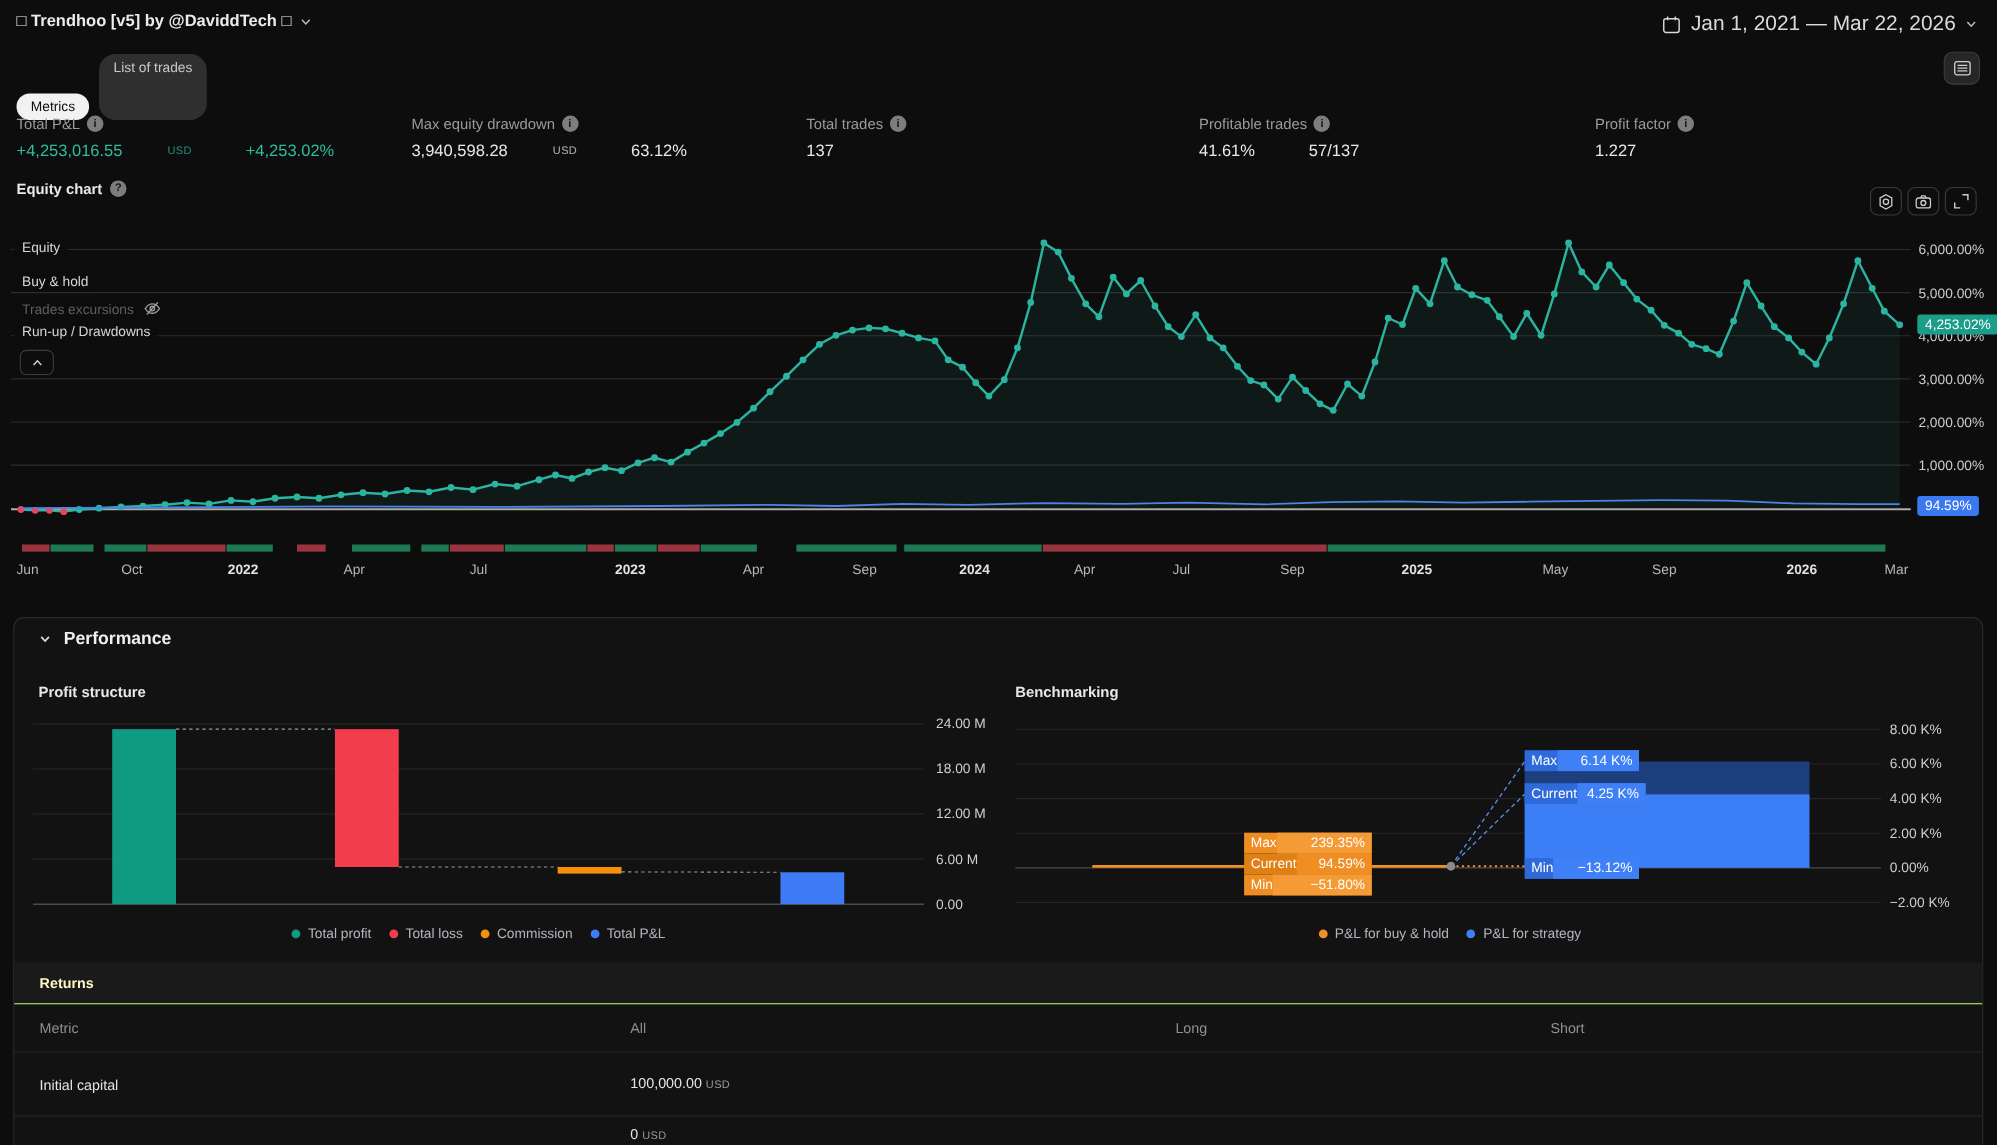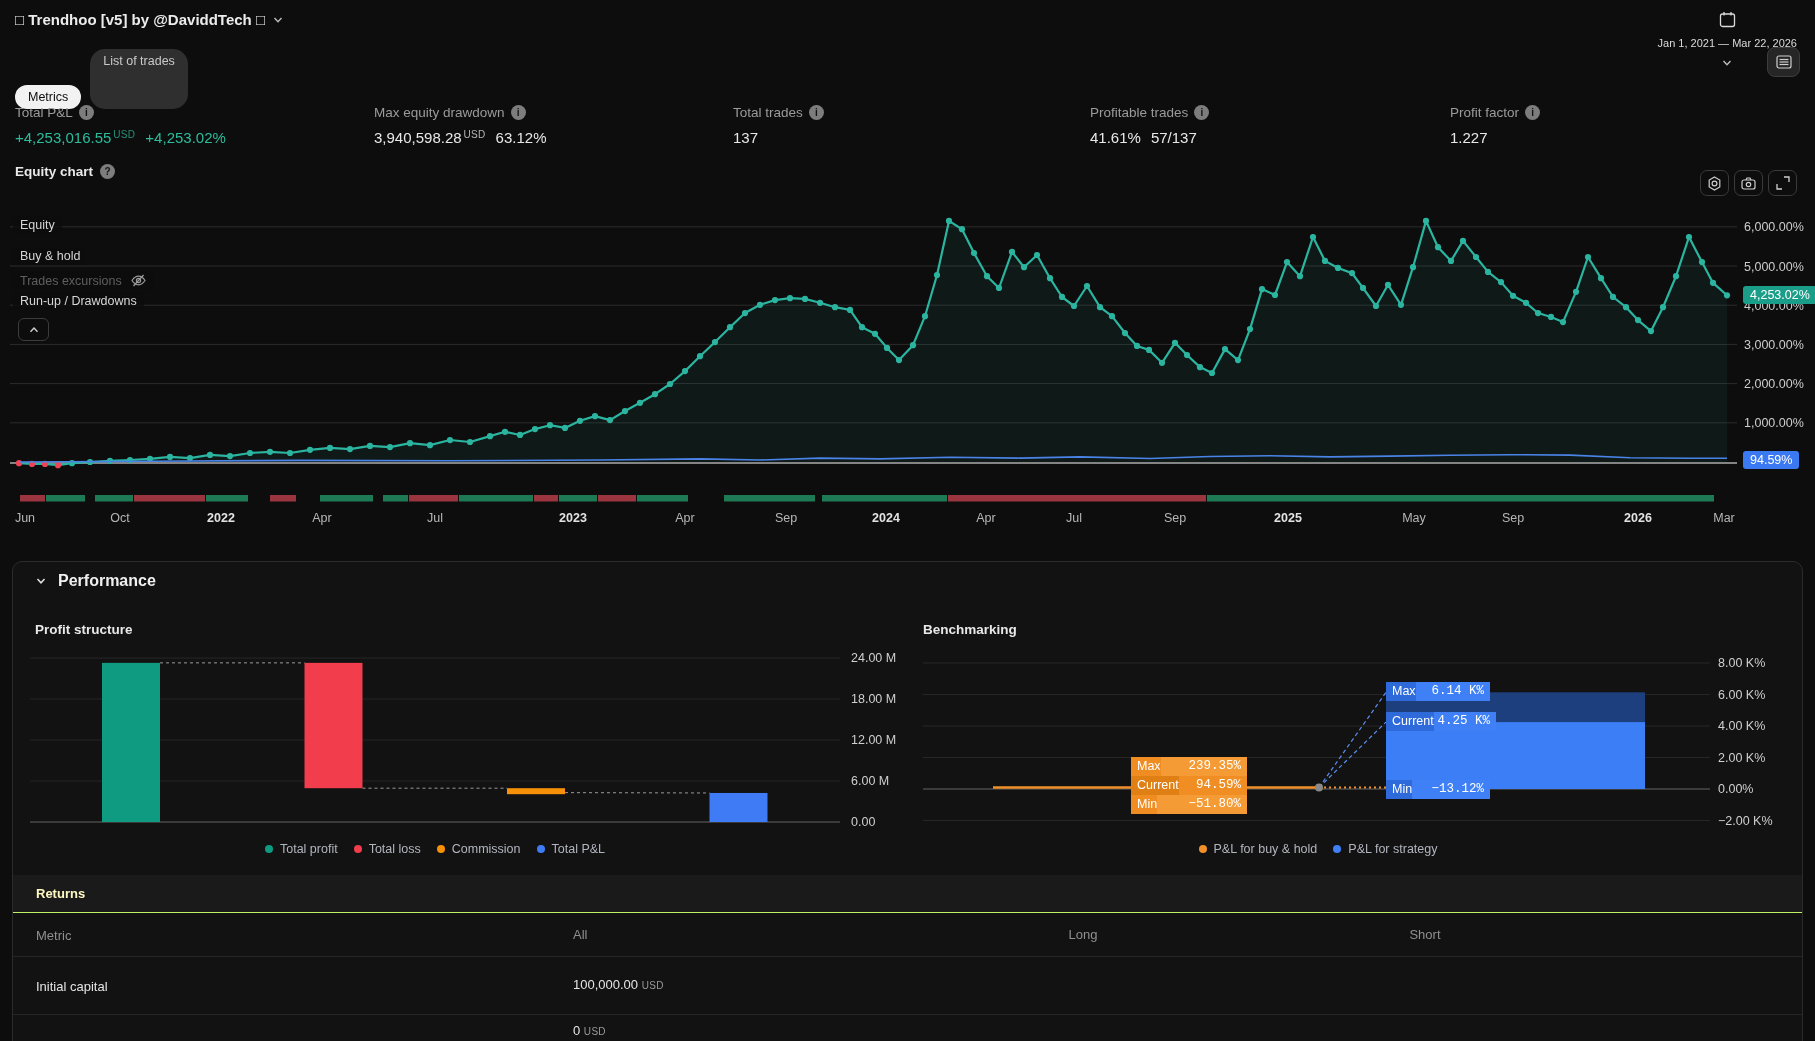--- a/index.html
+++ b/index.html
@@ -4,31 +4,31 @@
 <style>
   * { margin:0; padding:0; box-sizing:border-box; }
   html,body { width:1815px; height:1041px; background:#0d0d0d; overflow:hidden;
     font-family:"Liberation Sans", sans-serif; color:#e6e6e6; }
   .abs { position:absolute; }
   
   .app-title { left:15px; top:11px; font-size:15px; font-weight:bold; color:#ececec;
     display:flex; align-items:center; gap:8px; }
   .chev { width:10px; height:10px; display:inline-block; }
   .date-btn { top:11px; right:18px; display:flex; align-items:center; gap:9px;
-    font-size:11px; color:#dadada; cursor:pointer;flex-direction:column; }
+    font-size:19px; color:#dadada; cursor:pointer; }
   .tabs { left:15px; top:49px; display:flex; gap:9px; }
   .tab { font-size:12.5px; padding:5px 13px; border-radius:15px; cursor:pointer; }
   .tab.active { background:#f2f2f2; color:#0d0d0d;margin-top:36px; }
   .tab.inactive { background:#2f2f2f; color:#c9c9c9; }
   .list-btn { right:15px; top:47px; width:33px; height:30px; border:1px solid #3d3d3d;
     border-radius:8px; background:#262626; display:flex; align-items:center; justify-content:center; cursor:pointer; }
   
   .metric { top:105px; }
   .metric .lbl { font-size:13.5px; color:#9b9b9b; display:flex; align-items:center; gap:6px; }
-  .metric .vals { margin-top:9px; font-size:15px; color:#e8e8e8; display:flex; align-items:flex-start; }
+  .metric .vals { margin-top:9px; font-size:15px; color:#e8e8e8; display:flex; align-items:center;gap:39px; }
   .metric .unit { font-size:10px; opacity:.75; margin-left:2px; letter-spacing:.3px; }
   .metric .sec { margin-left:10px; }
   .metric.green .vals { color:#2dbd9c; }
   .info-i, .help-q { width:15px; height:15px; border-radius:50%; background:#7d7d7d; color:#141414;
     font-size:10px; font-weight:bold; display:inline-flex; align-items:center; justify-content:center; }
   
   .section-title { font-size:13.5px; font-weight:bold; color:#e8e8e8; display:flex; align-items:center; gap:7px; }
   .toolbar { top:170px; right:18px; display:flex; gap:5px; }
   .tool-btn { width:29px; height:26px; border:1px solid #3a3a3a; border-radius:7px;
     display:flex; align-items:center; justify-content:center; cursor:pointer; color:#cfcfcf; }
@@ -44,21 +44,21 @@
   .perf-head { left:36px; top:572px; font-size:16px; font-weight:bold; color:#f0f0f0;
     display:flex; align-items:center; gap:12px; }
   .panel-title { font-size:13.5px; font-weight:bold; color:#e8e8e8; }
   .chart-legend { display:flex; justify-content:center; gap:16px; font-size:12.5px; color:#b2b5be; }
   .chart-legend .item { display:flex; align-items:center; gap:7px; }
   .dot { width:8px; height:8px; border-radius:50%; display:inline-block; }
   
   .bm-box { font-size:12.5px; color:#fff; }
   .bm-row { display:flex; height:19px; line-height:19px; }
   .bm-row .l { padding-left:6px; }
-  .bm-row .v { text-align:right; padding-right:6px; flex:1;font-family:Liberation Mono, monospace; }
+  .bm-row .v { text-align:right; padding-right:6px; flex:1; }
   
   .ret-header { left:13px; top:875px; width:1789px; height:37px; background:#1a1a1a;
     display:flex; align-items:center; font-size:13px; font-weight:bold; color:#fef9c3; padding-left:23px; }
   .ret-cols { left:13px; top:912px; width:1789px; height:44px; border-top:1px solid #bef264;
     font-size:13px; color:#8f8f8f; }
   .ret-row { left:13px; top:956px; width:1789px; height:58px; border-top:1px solid #262626;
     font-size:13px; color:#e4e4e4; }
   .ret-row2 { left:13px; top:1014px; width:1789px; height:58px; border-top:1px solid #262626;
     font-size:13px; color:#e4e4e4; }
   .cell-metric { position:absolute; left:23px; top:50%; transform:translateY(-50%); }

